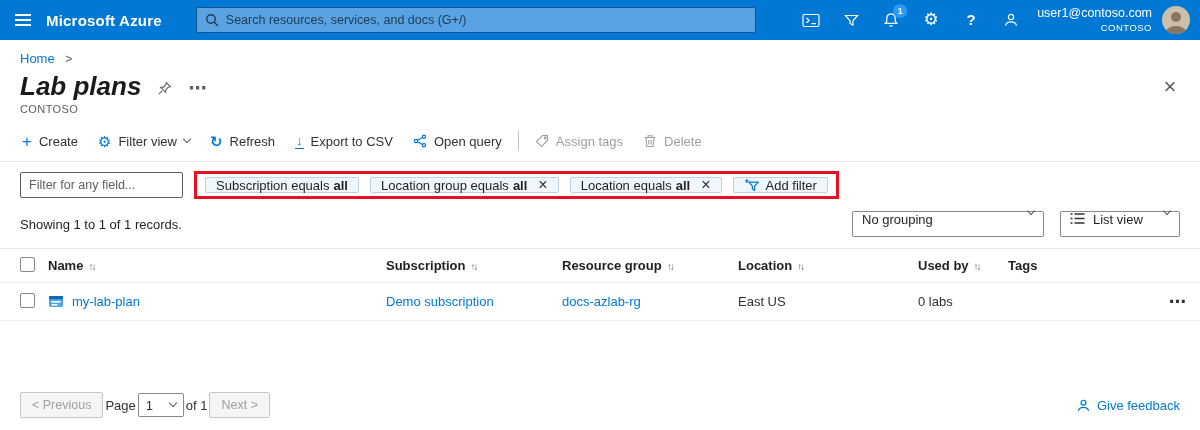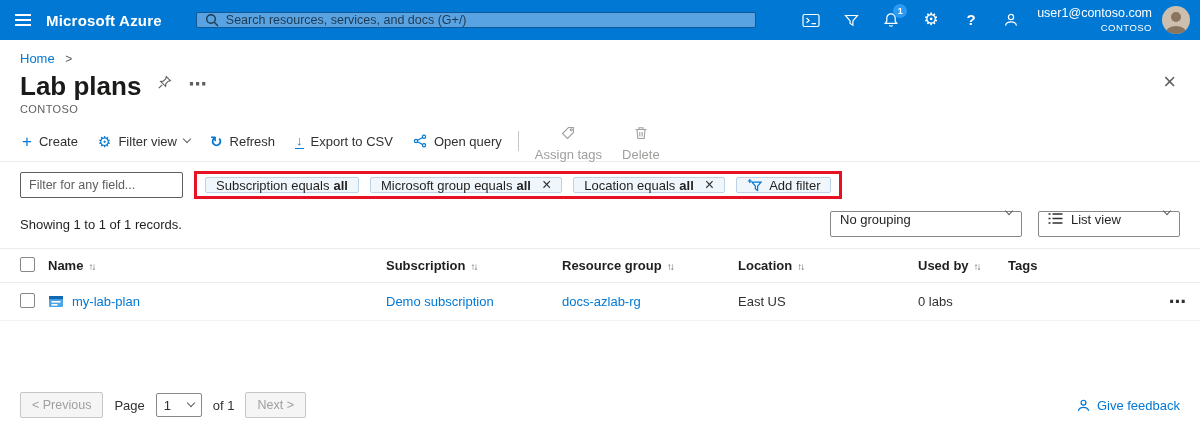--- a/index.html
+++ b/index.html
@@ -7,52 +7,52 @@
   body {
     font-family: "Liberation Sans", "DejaVu Sans", sans-serif;
     background:#fff; overflow:hidden; position:relative; color:#323130;
   }
 
   
   .topbar { height:40px; background:var(--topbar,#0078d4); display:flex; align-items:center; color:#fff; }
   .hamburger { width:46px; height:40px; display:flex; align-items:center; justify-content:center; cursor:pointer; }
   .hamburger span { width:16px; height:2px; background:#fff; box-shadow:0 5px 0 #fff, 0 -5px 0 #fff; display:block; }
   .app-title { font-size:15px; font-weight:700; letter-spacing:.2px; white-space:nowrap; cursor:pointer; }
-  .search-wrap { margin-left:34px; width:560px; height:16px; background:#5aa3e2; border:1px solid #135995; border-radius:2px; display:flex; align-items:center; padding:0 8px; gap:7px; }
+  .search-wrap { margin-left:34px; width:560px; height:26px; background:#5aa3e2; border:1px solid #135995; border-radius:2px; display:flex; align-items:center; padding:0 8px; gap:7px; }
   .search-wrap input { flex:1; background:transparent; border:none; outline:none; font-size:12.5px; color:#10283d; font-family:inherit; }
   .search-wrap input::placeholder { color:#1c3putrefy; }
   .search-wrap input::placeholder { color:#1d3a52; opacity:1; }
   .tb-icons { display:flex; margin-left:auto; }
   .tb-btn { width:40px; height:40px; display:flex; align-items:center; justify-content:center; position:relative; cursor:pointer; }
   .badge { position:absolute; top:4px; right:4px; min-width:14px; height:14px; padding:0 3px; border-radius:7px; background:#2b9af3; color:#fff; font-size:9px; font-weight:700; display:flex; align-items:center; justify-content:center; }
   .glyph-q::before { content:"?"; font-size:15px; font-weight:700; color:#fff; }
   .glyph-gear::before { content:"⚙"; font-size:17px; color:#fff; line-height:1; }
   .user-block { display:flex; flex-direction:column; align-items:flex-end; justify-content:center; line-height:1.25; margin-left:6px; cursor:pointer; }
   .user-email { font-size:12.5px; }
   .user-tenant { font-size:9.5px; letter-spacing:.5px; }
   .avatar { width:28px; height:28px; border-radius:50%; overflow:hidden; margin:0 10px; cursor:pointer; flex:none; }
 
   
   .breadcrumb { padding:11px 20px 0; font-size:13px; }
   .breadcrumb a { color:var(--link,#0078d4); text-decoration:none; cursor:pointer; }
   .crumb-sep::after { content:">"; color:#605e5c; margin-left:7px; font-size:12px; }
-  .title-row { display:flex; padding:5px 24px 0 20px; }
+  .title-row { display:flex; align-items:center; padding:5px 24px 0 20px;font-style:italic; }
   .page-title { font-size:26px; font-weight:700; color:#1b1a19; }
   .pin-btn { margin-left:16px; margin-top:4px; cursor:pointer; display:flex; }
   .more-dots { margin-left:16px; margin-top:2px; cursor:pointer; color:#605e5c; }
   .more-dots::after { content:"⋯"; font-size:18px; font-weight:700; }
   .close-btn { margin-left:auto; cursor:pointer; color:#605e5c; }
   .close-btn::after { content:"×"; font-size:22px; line-height:1; }
   .org { padding:1px 20px 0; font-size:11px; color:#605e5c; letter-spacing:.4px; }
 
   
   .command-bar { display:flex; align-items:center; padding:0 12px; margin-top:10px; height:32px; }
   .cmd { display:flex; align-items:center; gap:7px; padding:0 10px; font-size:13px; color:#323130; cursor:pointer; height:30px; white-space:nowrap; }
   .cmd .ci { color:var(--accent,#0078d4); display:flex; align-items:center; line-height:1; }
-  .cmd.disabled { color:#a19f9d; cursor:default;flex-direction:column; }
+  .cmd.disabled { color:#a19f9d; cursor:default; }
   .cmd.disabled .ci { color:#a19f9d; }
   .cmd-divider { width:1px; height:20px; background:#c8c6c4; margin:0 6px; }
   .plus-ico::before { content:"+"; font-size:17px; font-weight:400; }
   .gearb-ico::before { content:"⚙"; font-size:15px; }
   .refresh-ico::before { content:"↻"; font-size:15px; font-weight:700; }
   .export-ico::before { content:"↓"; font-size:13px; display:block; border-bottom:1.5px solid currentColor; padding:0 1px 1px; }
   .chevron { width:6px; height:6px; border-right:1.4px solid #605e5c; border-bottom:1.4px solid #605e5c; transform:rotate(45deg); display:inline-block; flex:none; margin-top:-4px; }
   .section-divider { border-bottom:1px solid #edebe9; margin-top:4px; }
 
   
@@ -66,39 +66,39 @@
   .pill-x::after { content:"×"; font-size:16px; }
   .pill .ci { color:var(--accent,#0078d4); display:flex; margin-right:3px; }
 
   
   .records-row { display:flex; align-items:center; padding:0 20px; margin-top:12px; }
   .showing { font-size:13px; color:#201f1e; }
   .selects { margin-left:auto; display:flex; gap:16px; }
   .select { height:26px; border:1px solid #8a8886; border-radius:2px; display:flex; align-items:flex-start; padding:0 9px; font-size:13px; gap:8px; cursor:pointer; background:#fff; color:#201f1e; }
   .select .chevron { margin-left:auto; }
   .select.grouping { width:192px; }
-  .select.view { width:142px; }
+  .select.view { width:120px; }
 
   
   .table { margin-top:11px; }
   .trow { display:grid; grid-template-columns:44px 342px 176px 176px 180px 90px 1fr 44px; align-items:center; }
   .thead { height:35px; border-top:1px solid #edebe9; border-bottom:1px solid #edebe9; }
   .cell { padding-right:8px; overflow:hidden; white-space:nowrap; font-size:13px; }
   .th { display:flex; align-items:center; gap:5px; cursor:pointer; font-weight:700; color:#201f1e; }
   .sort { color:#605e5c; }
   .sort::after { content:"↑↓"; font-size:10px; letter-spacing:-2px; font-weight:400; padding-right:2px; }
   .databody { height:38px; border-bottom:1px solid #f3f2f1; }
   .checkbox { width:15px; height:15px; border:1px solid #8a8886; border-radius:2px; background:#fff; display:inline-block; margin-left:20px; cursor:pointer; }
   .name-cell { display:flex; align-items:center; gap:8px; }
   .tlink { color:var(--link,#0078d4); text-decoration:none; cursor:pointer; }
   .row-more { cursor:pointer; color:#323130; display:flex; justify-content:flex-end; padding-right:14px; }
   .row-more::after { content:"⋯"; font-size:17px; font-weight:700; }
 
   
-  .pagination { position:absolute; left:0; right:0; bottom:12px; display:flex; align-items:center; padding:0 20px; gap:11px; font-size:13px; }
+  .pagination { position:absolute; left:0; right:0; bottom:12px; display:flex; align-items:center; padding:0 20px; gap:2px; font-size:13px; }
   .page-btn { height:26px; padding:0 11px; background:#f5f5f5; border:1px solid #c8c6c4; border-radius:2px; color:#a19f9d; font-size:12.5px; font-family:inherit; cursor:default; }
   .page-select { width:46px; height:24px; border:1px solid #8a8886; border-radius:2px; display:flex; align-items:center; padding:0 7px; cursor:pointer; background:#fff; }
   .page-select .chevron { margin-left:auto; }
   .feedback-link { margin-left:auto; color:var(--link,#0078d4); display:flex; align-items:center; gap:6px; cursor:pointer; font-size:13px; }
 </style>
 </head>
 <body>
 
 <header class="topbar">
   <div class="hamburger">
@@ -241,21 +241,21 @@
   <div class="section-divider"></div>
 
   <div class="filter-row">
     <input class="filter-input" placeholder="Filter for any field..." style="">
     <div class="annotation-box">
       <div class="pill">
         <span>Subscription equals</span>
         <b>all</b>
       </div>
       <div class="pill">
-        <span>Microsoft group equals</span>
+        <span>Location group equals</span>
         <b>all</b>
         <span class="pill-x"></span>
       </div>
       <div class="pill">
         <span>Location equals</span>
         <b>all</b>
         <span class="pill-x"></span>
       </div>
       <div class="pill">
         <span class="ci">

